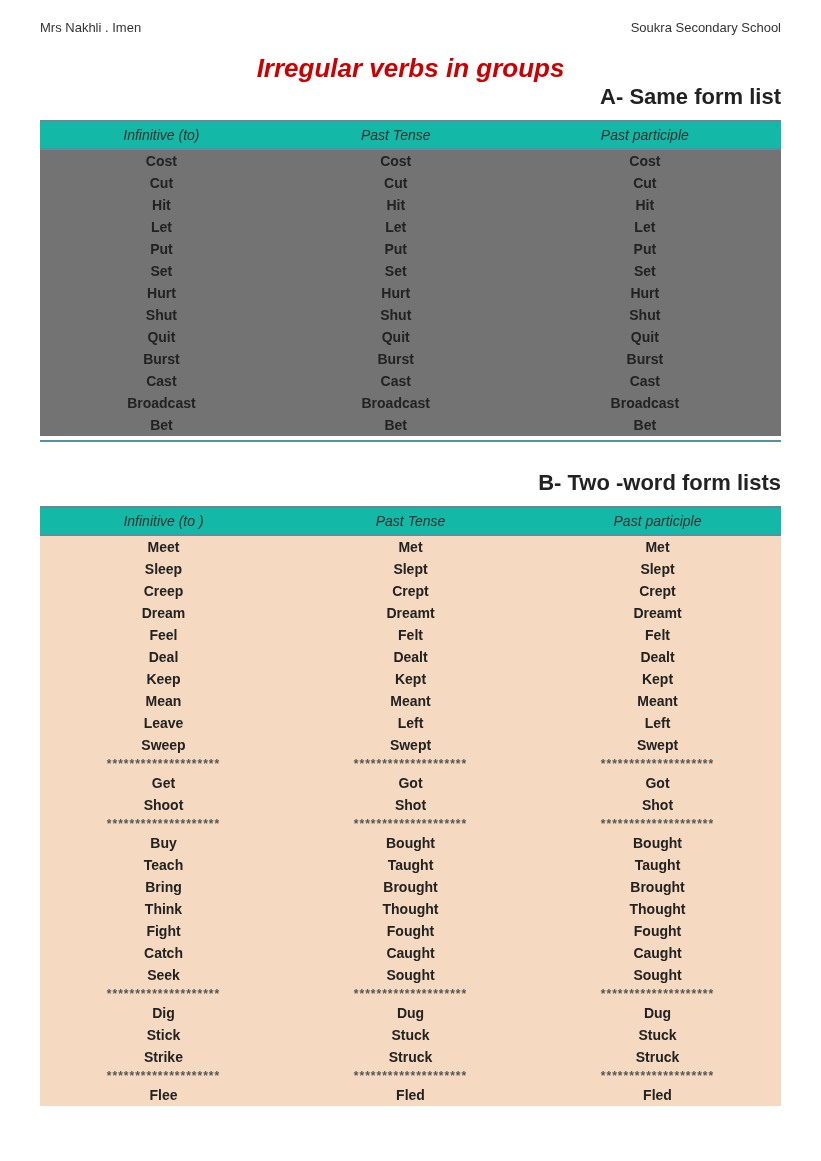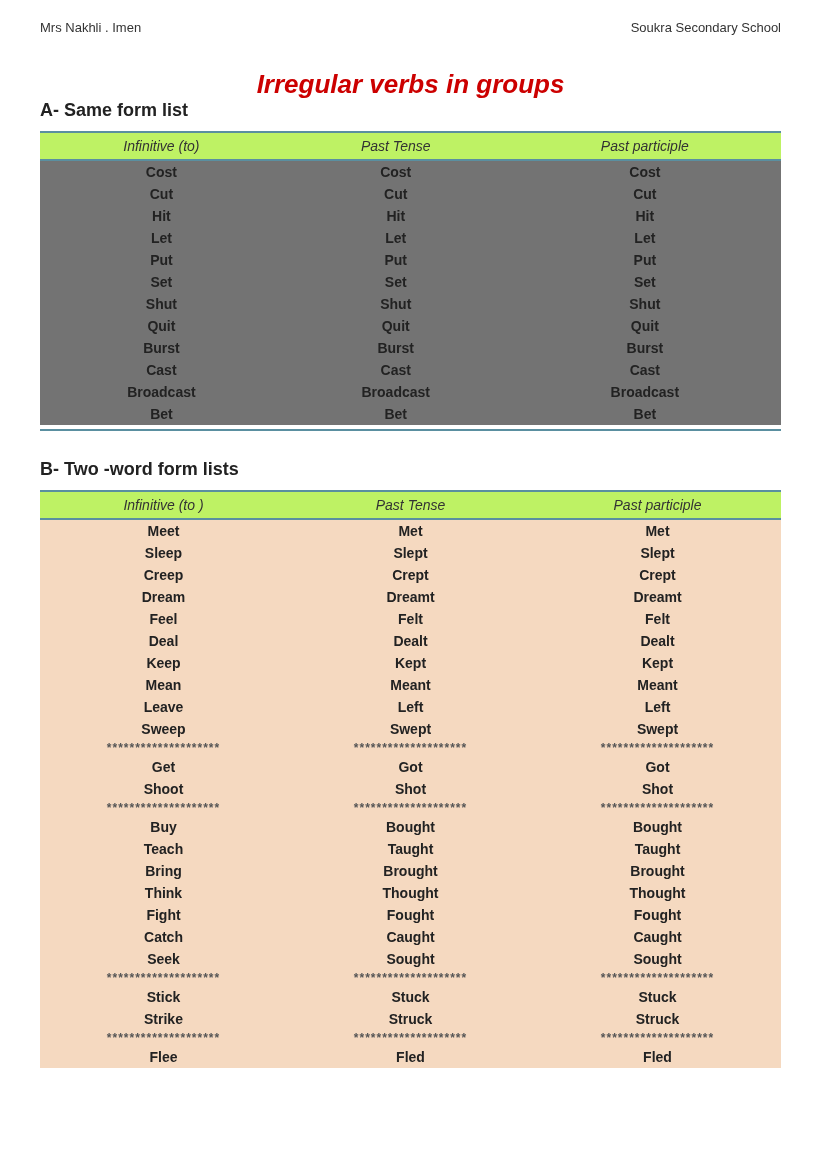--- a/index.html
+++ b/index.html
@@ -9,51 +9,51 @@
       color: #222;
       width: 821px;
       min-height: 1161px;
       padding: 20px 40px;
     }
     .header {
       display: flex;
       justify-content: space-between;
       font-size: 13px;
       color: #333;
-      margin-bottom: 34px;
+      margin-bottom: 18px;
     }
     .main-title {
       text-align: center;
       color: #cc0000;
       font-size: 26px;
       font-weight: bold;
       font-style: italic;
     }
     .section-title {
-      text-align: left;
-      font-size: 18px;
+      text-align: right;
+      font-size: 22px;
       font-weight: bold;
       margin-bottom: 10px;
     }
     .verb-table {
       width: 100%;
       border-collapse: collapse;
       margin-bottom: 28px;
       font-size: 14px;
     }
     .verb-table thead tr {
       border-top: 2px solid #5a8fa0;
       border-bottom: 2px solid #5a8fa0;
     }
     .verb-table thead th {
       font-style: italic;
       font-weight: normal;
       text-align: center;
       padding: 5px 10px;
-      background: #bef264;
+      background: #14b8a6;
       color: #333;
     }
     .verb-table tbody tr td {
       text-align: center;
       padding: 3px 10px;
       font-weight: bold;
     }
     .table-a tbody tr td {
       background: #737373;
     }
@@ -121,20 +121,25 @@
         <td>Put</td>
         <td>Put</td>
         <td>Put</td>
       </tr>
       <tr>
         <td>Set</td>
         <td>Set</td>
         <td>Set</td>
       </tr>
       <tr>
+        <td>Hurt</td>
+        <td>Hurt</td>
+        <td>Hurt</td>
+      </tr>
+      <tr>
         <td>Shut</td>
         <td>Shut</td>
         <td>Shut</td>
       </tr>
       <tr>
         <td>Quit</td>
         <td>Quit</td>
         <td>Quit</td>
       </tr>
       <tr>
@@ -280,20 +285,25 @@
         <td>Seek</td>
         <td>Sought</td>
         <td>Sought</td>
       </tr>
       <tr class="separator">
         <td>********************</td>
         <td>********************</td>
         <td>********************</td>
       </tr>
       <tr>
+        <td>Dig</td>
+        <td>Dug</td>
+        <td>Dug</td>
+      </tr>
+      <tr>
         <td>Stick</td>
         <td>Stuck</td>
         <td>Stuck</td>
       </tr>
       <tr>
         <td>Strike</td>
         <td>Struck</td>
         <td>Struck</td>
       </tr>
       <tr class="separator">

